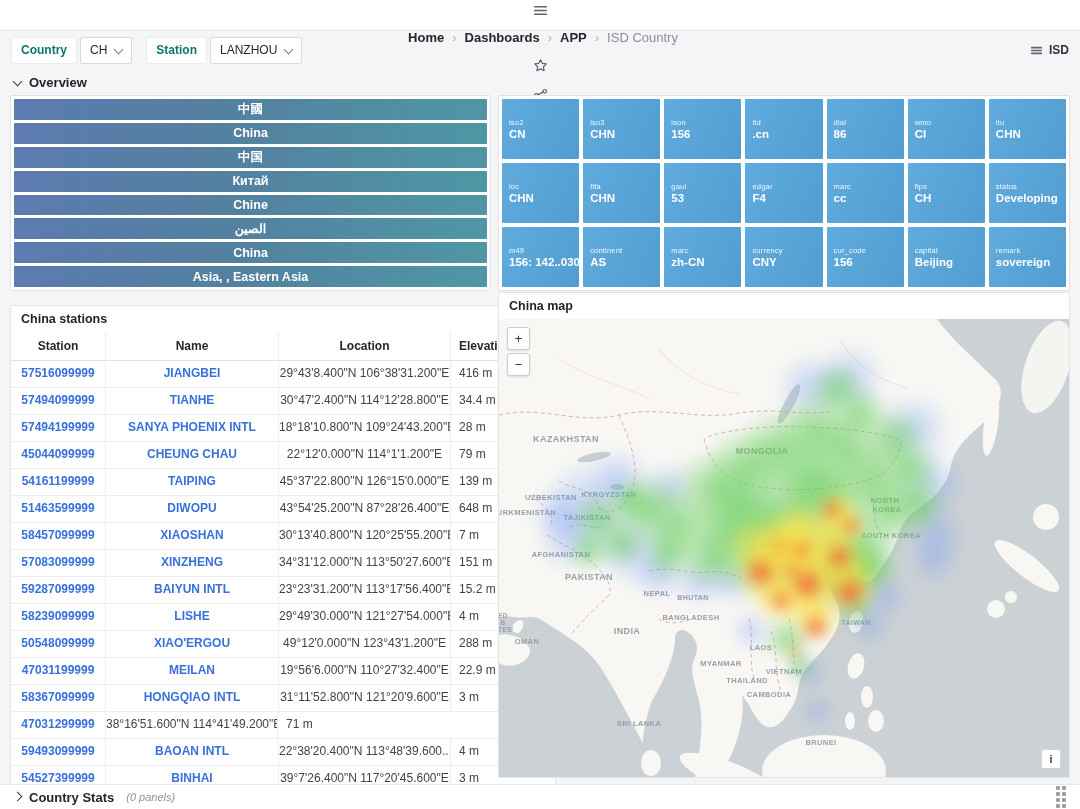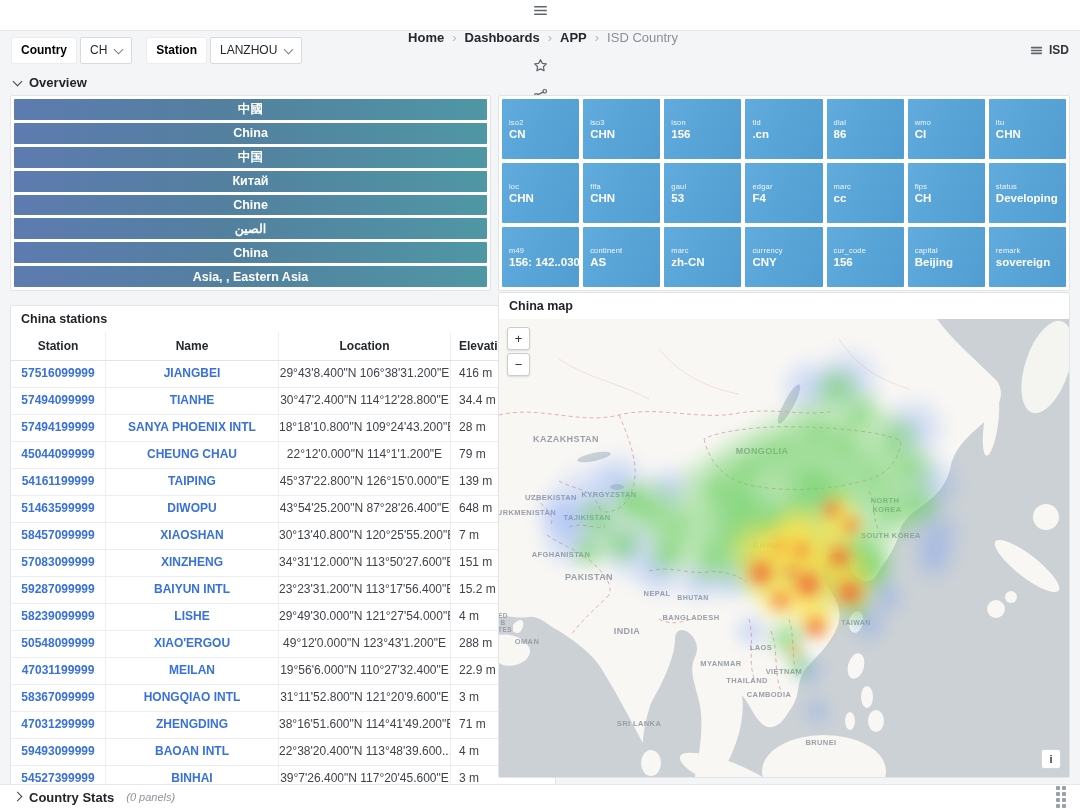--- a/index.html
+++ b/index.html
@@ -18,21 +18,21 @@
   .add-btn { display:flex; align-items:center; gap:5px; color:#3871dc; font-size:13px; font-weight:700; cursor:pointer; }
   .time-picker { display:flex; align-items:center; gap:6px; font-size:13px; font-weight:500; color:#2c3036; cursor:pointer; }
   .chev { width:6px; height:6px; border-right:1.5px solid #7b8088; border-bottom:1.5px solid #7b8088; display:inline-block; transform:rotate(45deg); margin-top:-2px; }
   .chev.right { transform:rotate(-45deg); }
   .chev.dark { border-color:#3d4249; }
   .vdiv { width:1px; height:16px; background:#e0e1e4; }
 
   
   .toolbar { display:flex; align-items:center; height:38px; padding:0 11px; gap:3px; }
   .pill { height:27px; display:flex; align-items:center; border-radius:2px; font-size:12px; box-sizing:border-box; background:#fff; }
-  .pill.label { border:1px solid #ebecef; color:#000000; font-weight:600; padding:0 9px; }
+  .pill.label { border:1px solid #ebecef; color:#0f766e; font-weight:600; padding:0 9px; }
   .pill.value { border:1px solid #d7dade; color:#24282e; font-weight:500; padding:0 9px; gap:8px; margin-right:11px; cursor:pointer; }
   .isd { margin-left:auto; display:flex; align-items:center; gap:6px; font-size:12px; font-weight:700; color:#2f343a; cursor:pointer; }
 
   
   .section-header { display:flex; align-items:center; height:27px; padding:0 14px; gap:8px; font-size:13px; font-weight:700; color:#22262b; cursor:pointer; }
 
   
   .panel { position:absolute; background:#fff; border:1px solid #e2e4e7; border-radius:2px; box-sizing:border-box; }
   .ptitle { height:26px; line-height:26px; padding:0 10px; font-size:12.5px; font-weight:700; color:#1e2227; }
 
@@ -426,21 +426,20 @@
 
         <div class="trow">
           <div class="td c-station link">58367099999</div>
           <div class="td c-name link">HONGQIAO INTL</div>
           <div class="td c-loc">31°11'52.800"N 121°20'9.600"E</div>
           <div class="td c-elev">3 m</div>
         </div>
 
         <div class="trow">
           <div class="td c-station link">47031299999</div>
-          <div class="td c-name link">ZHENGDING</div>
           <div class="td c-loc">38°16'51.600"N 114°41'49.200"E</div>
           <div class="td c-elev">71 m</div>
         </div>
 
         <div class="trow">
           <div class="td c-station link">59493099999</div>
           <div class="td c-name link">BAOAN INTL</div>
           <div class="td c-loc">22°38'20.400"N 113°48'39.600...</div>
           <div class="td c-elev">4 m</div>
         </div>

